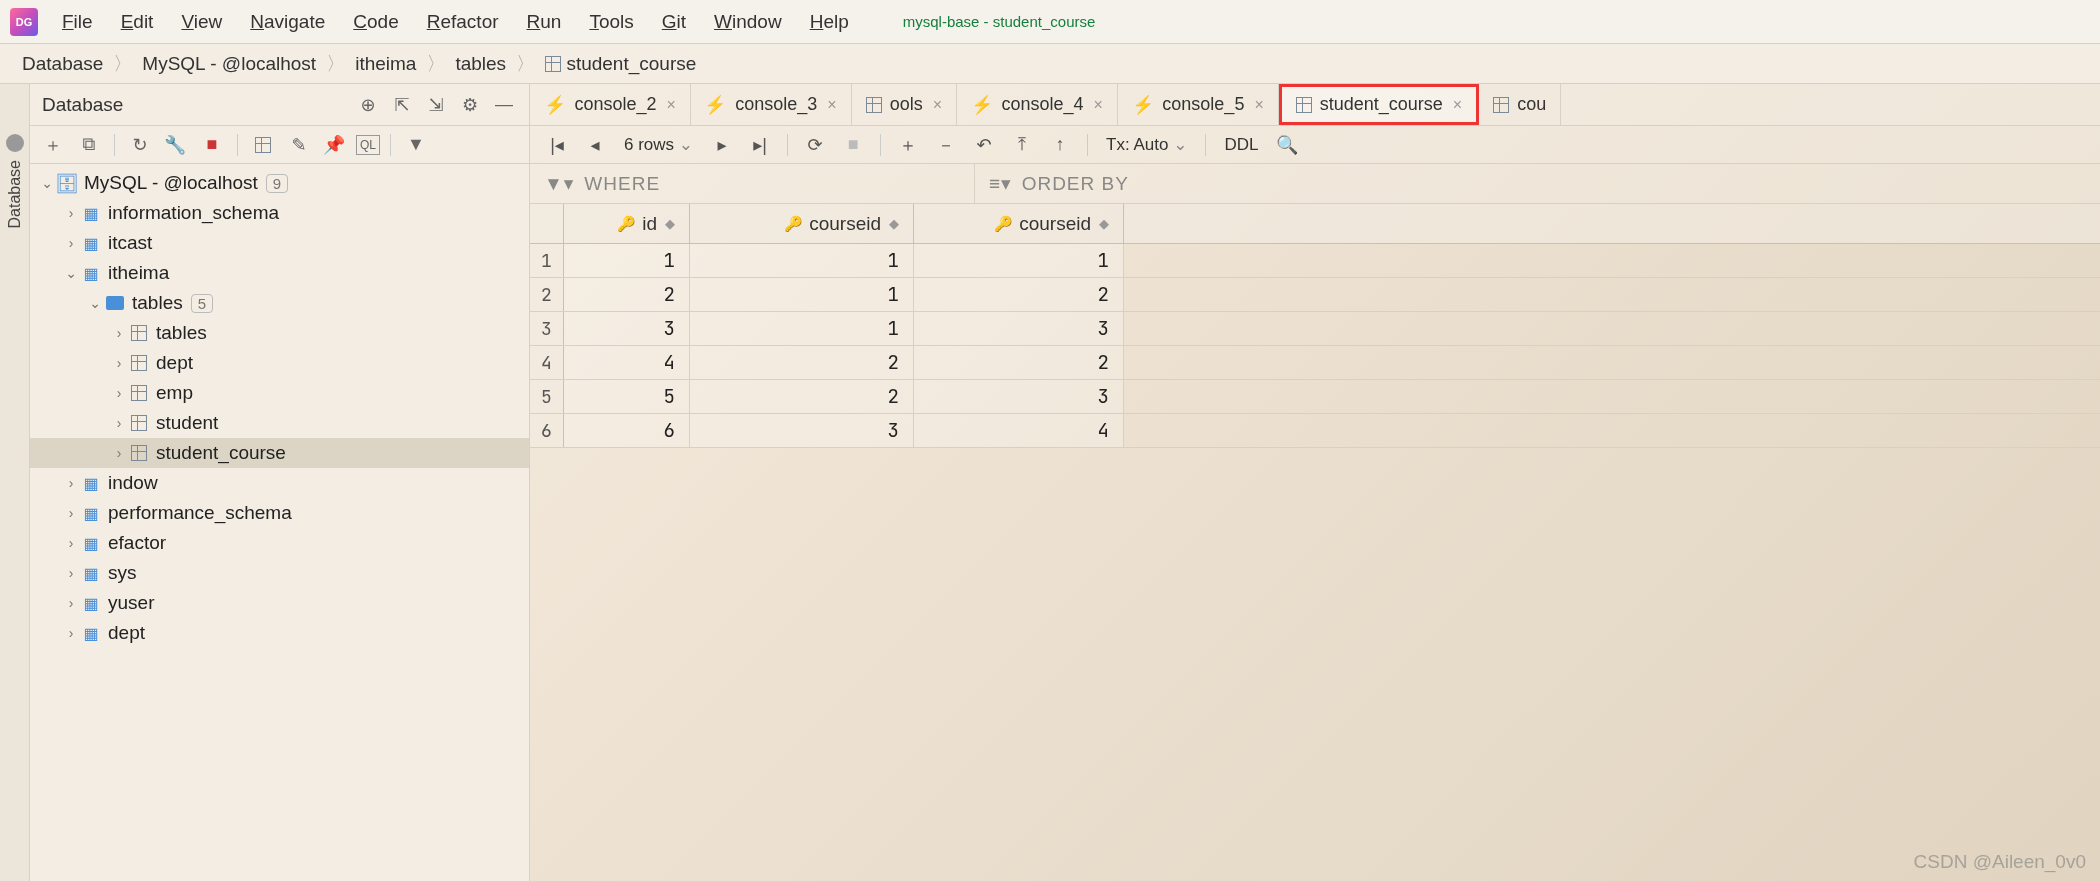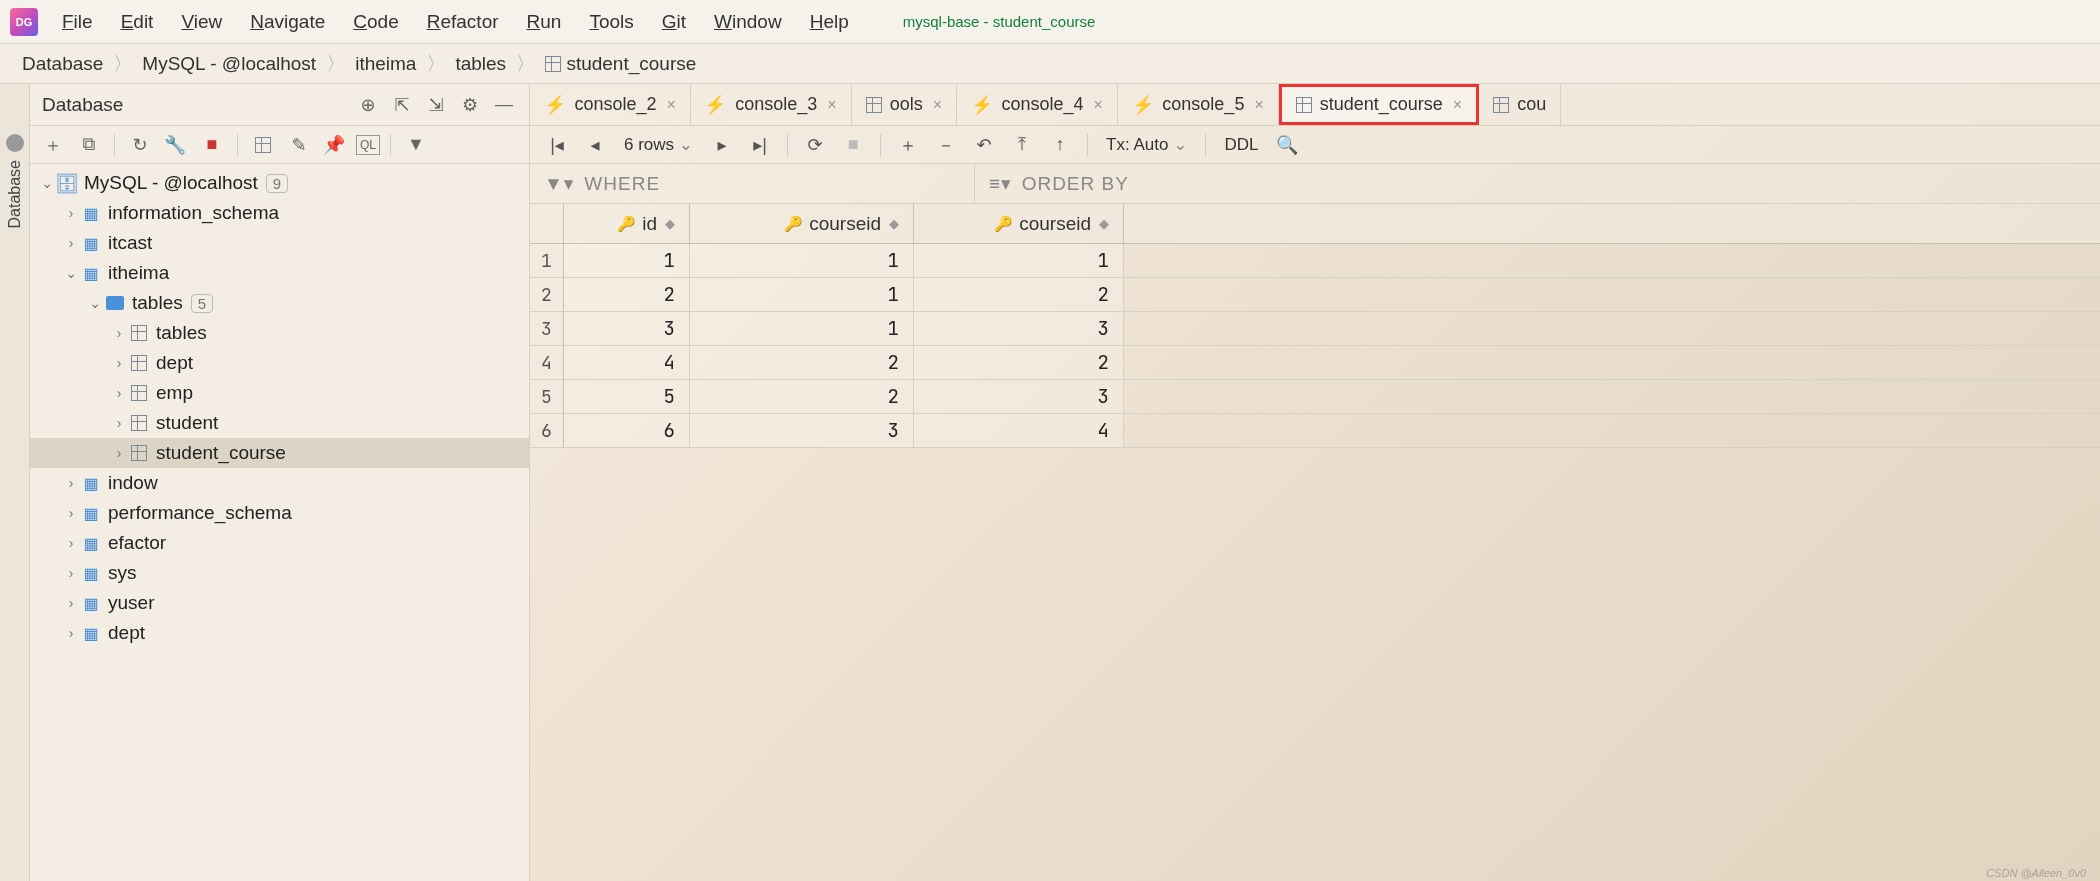--- a/index.html
+++ b/index.html
@@ -55,21 +55,21 @@
 .grid-head { height:40px; display:flex; border-bottom:1px solid #c8c0b2; background:rgba(243,237,227,.55); }
 .rownum-h { width:34px; border-right:1px solid #c8c0b2; }
 .col-h { display:flex; align-items:center; justify-content:flex-end; padding:0 14px; border-right:1px solid #c8c0b2; font-family:"JetBrains Mono","Consolas",monospace; font-size:19px; color:#333; cursor:pointer; }
 .col-h .key-ic { margin-right:6px; color:#d4a017; font-size:15px; }
 .col-h .sort { margin-left:8px; color:#999; font-size:13px; }
 .c1 { width:126px; } .c2 { width:224px; } .c3 { width:210px; }
 .grid-body { }
 .grid-row { height:34px; display:flex; border-bottom:1px solid #d8d0c4; }
 .rownum { width:34px; display:flex; align-items:center; justify-content:center; border-right:1px solid #c8c0b2; background:rgba(243,237,227,.5); font-family:"JetBrains Mono","Consolas",monospace; font-size:18px; color:#555; }
 .cell { display:flex; align-items:center; justify-content:flex-end; padding:0 14px; border-right:1px solid #d8d0c4; font-family:"JetBrains Mono","Consolas",monospace; font-size:19px; color:#222; background:rgba(255,255,255,.25); }
-.watermark { position:absolute; right:14px; bottom:2px; font-size:11px; color:rgba(120,120,120,.55); z-index:3;font-style:italic; }
+.watermark { position:absolute; right:14px; bottom:8px; font-size:19px; color:rgba(120,120,120,.55); z-index:3; }
 </style>
 </head>
 <body>
 
 <div class="bgimg"></div>
 
 <div class="menubar">
   <div class="app-icon">DG</div>
   <div id="menu-items" style="display: flex; align-items: flex-end;">
       <span class="menu-item"><u>F</u>ile</span>

